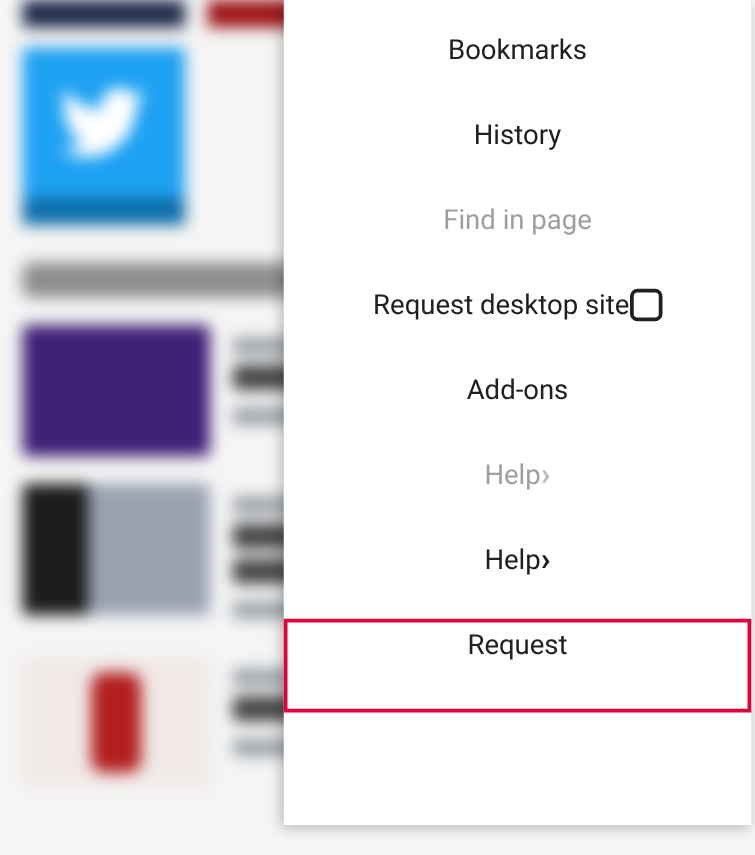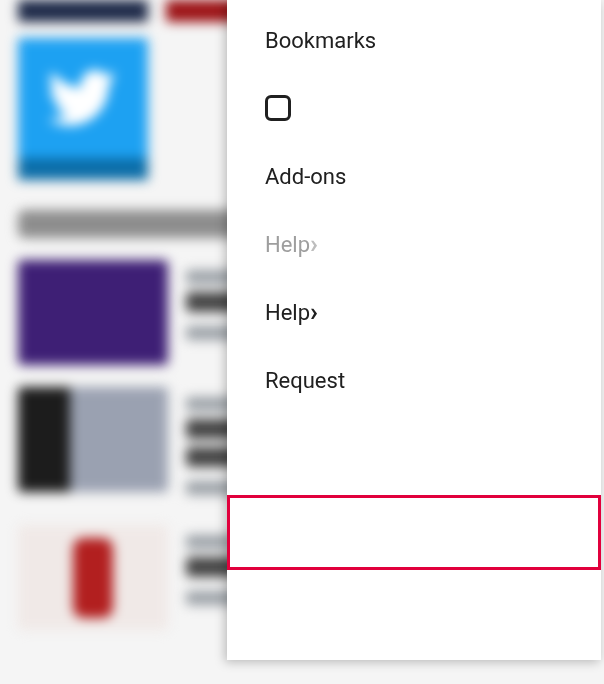--- a/index.html
+++ b/index.html
@@ -70,23 +70,23 @@
     top: 0; right: 3px;
     width: 374px;
     height: 660px;
     background: #ffffff;
     box-shadow: -2px 2px 10px rgba(0,0,0,0.25);
     padding: 6px 0 0 0;
   }
   .menu-item {
     display: flex;
     align-items: center;
-    justify-content: flex-start;
+    justify-content: center;
     height: 68px;
-    padding: 0 38px;
+    padding: 0 28px;
     font-size: 22px;
     color: #202020;
     cursor: pointer;
   }
   .menu-item.disabled {
     color: #9e9e9e;
     cursor: default;
   }
   .menu-item.chev-disabled .chev { color:#bdbdbd; }
   .chev { font-size: 26px; font-weight: bold; color:#202020; line-height:1;}
@@ -142,23 +142,30 @@
       </div>
     </div>
 </div>
 
 <div class="menu">
 
   <div class="menu-item">
     <span>Bookmarks</span>
   </div>
 
+  <div class="menu-item">
+    <span>History</span>
+  </div>
 
+  <div class="menu-item disabled">
+    <span>Find in page</span>
+  </div>
 
   <div class="menu-item">
+    <span>Request desktop site</span>
     <span class="checkbox"></span>
   </div>
 
   <div class="menu-item">
     <span>Add-ons</span>
   </div>
 
   <div class="menu-item disabled chev-disabled">
     <span>Help</span>
     <span class="chev">›</span>

